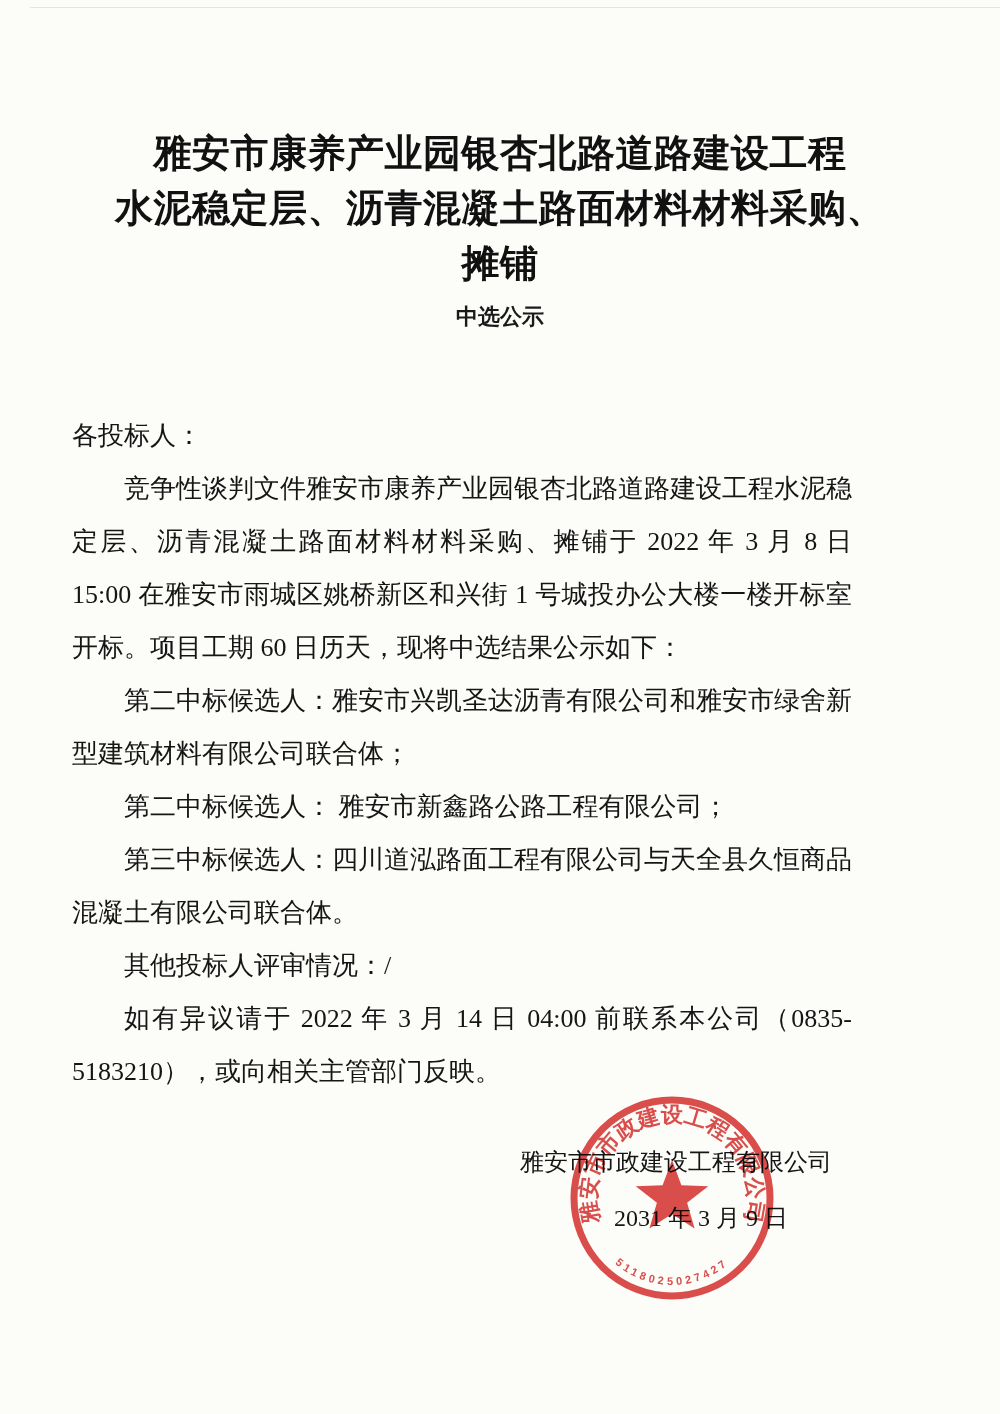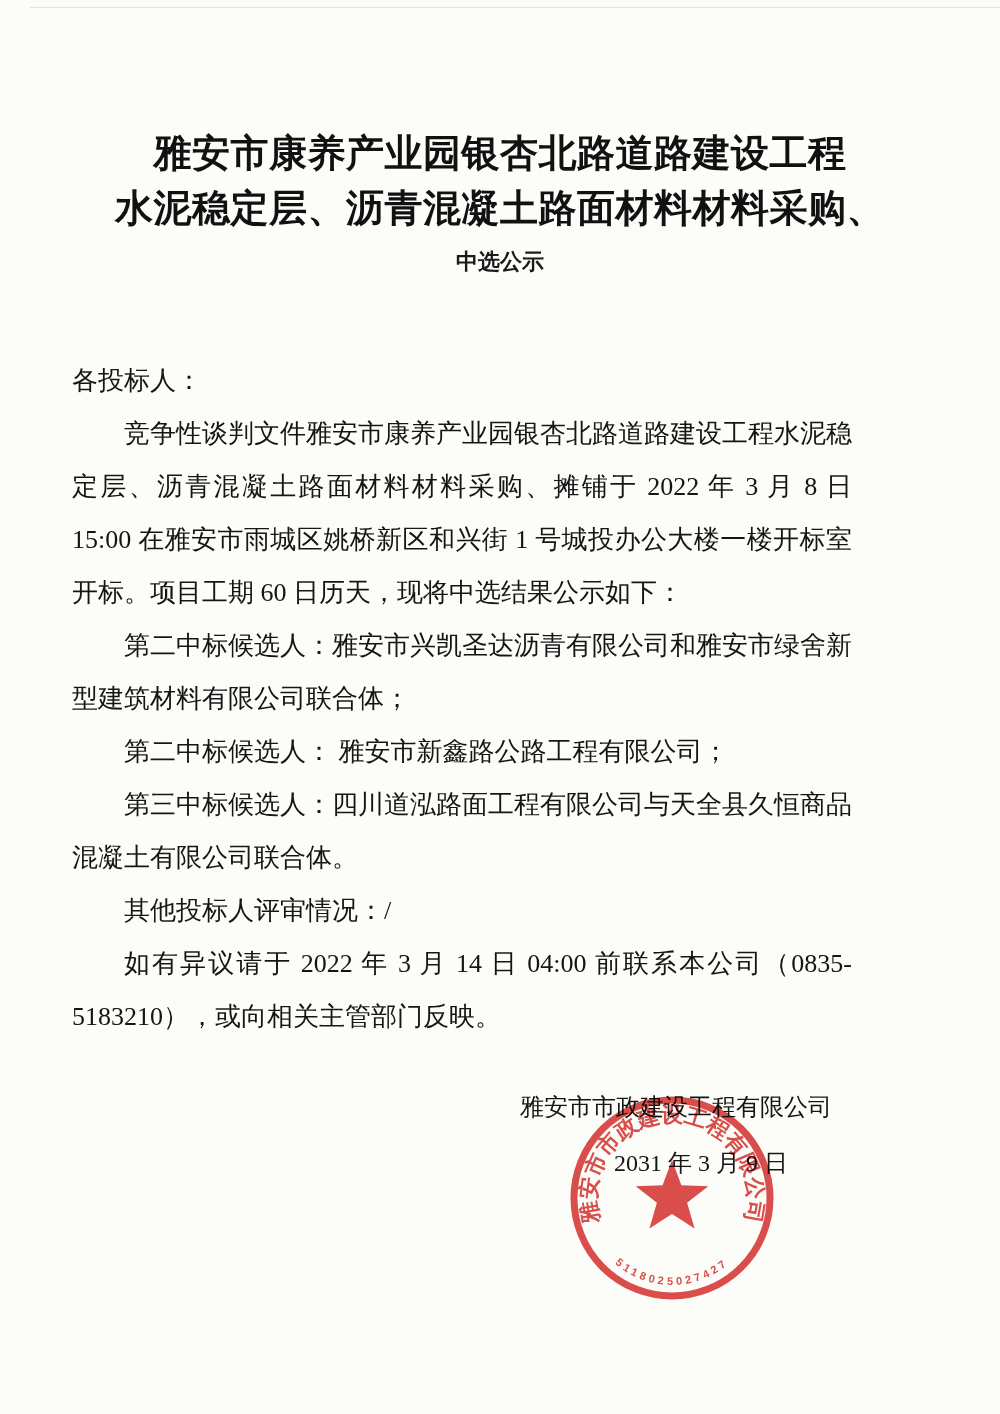--- a/index.html
+++ b/index.html
@@ -75,20 +75,21 @@
 </style>
 </head>
 <body>
 
 <div class="page">
   <div class="scan-edge"></div>
 
   <div class="title-block">
     <div class="title-line">雅安市康养产业园银杏北路道路建设工程</div>
     <div class="title-line">水泥稳定层、沥青混凝土路面材料材料采购、</div>
+    <div class="title-line">摊铺</div>
   </div>
   <div class="subtitle">中选公示</div>
 
   <div class="content">
     <p>各投标人：</p>
     <p class="indent">竞争性谈判文件雅安市康养产业园银杏北路道路建设工程水泥稳定层、沥青混凝土路面材料材料采购、摊铺于 2022 年 3 月 8 日 15:00 在雅安市雨城区姚桥新区和兴街 1 号城投办公大楼一楼开标室开标。项目工期 60 日历天，现将中选结果公示如下：</p>
     <p class="indent">第二中标候选人：雅安市兴凯圣达沥青有限公司和雅安市绿舍新型建筑材料有限公司联合体；</p>
     <p class="indent">第二中标候选人： 雅安市新鑫路公路工程有限公司；</p>
     <p class="indent">第三中标候选人：四川道泓路面工程有限公司与天全县久恒商品混凝土有限公司联合体。</p>
     <p class="indent">其他投标人评审情况：/</p>

